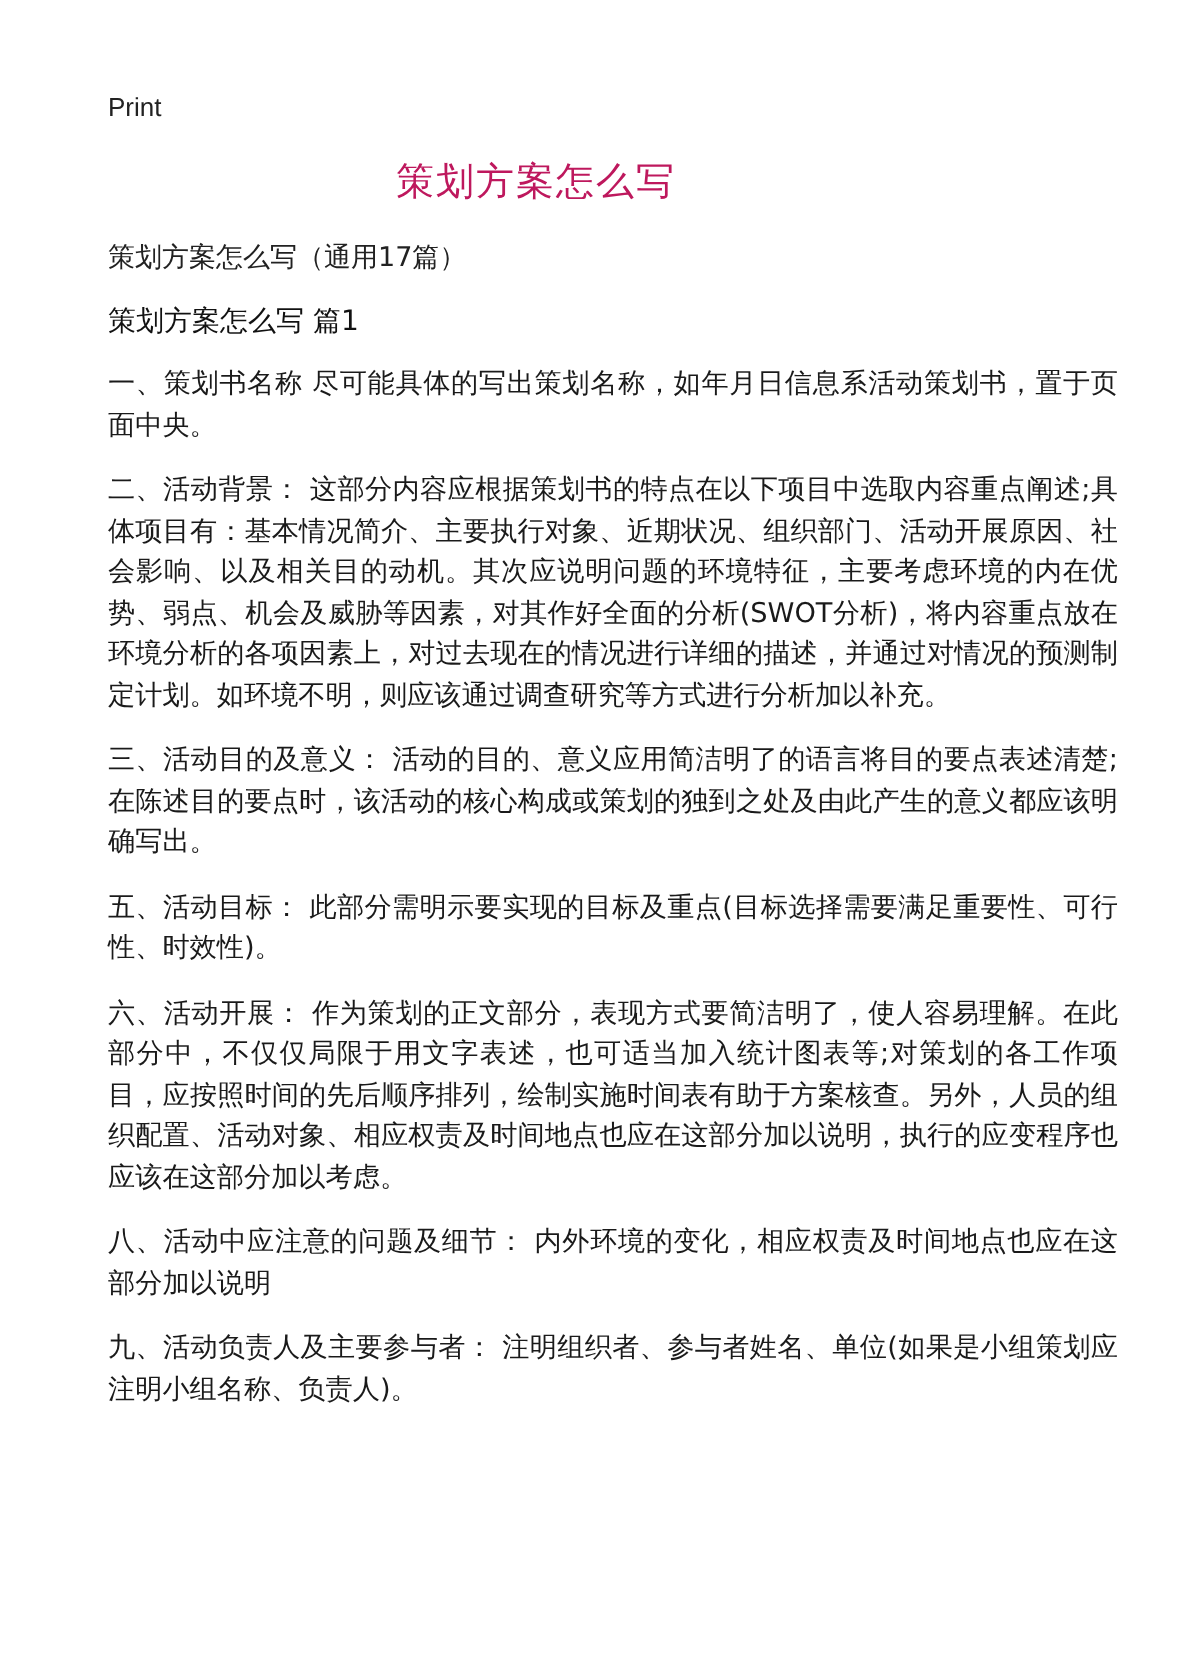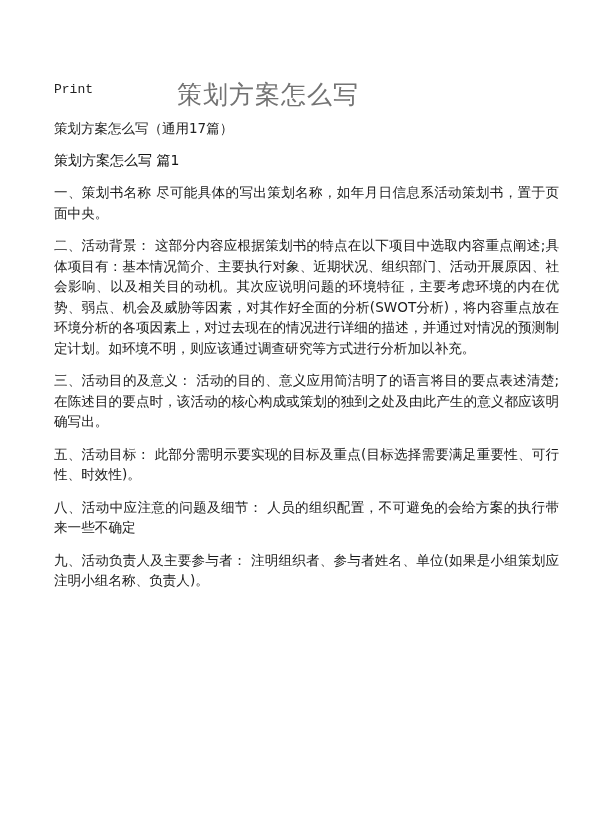--- a/index.html
+++ b/index.html
@@ -2,25 +2,25 @@
 <html><head>
   <meta charset="utf-8">
   <style>
     html, body { margin: 0; padding: 0; background: #ffffff; }
     body {
       width: 600px; height: 828px; overflow: hidden; position: relative;
       font-family: "DejaVu Sans", sans-serif; color: #1a1a1a;
     }
     .print-label {
       position: absolute; left: 54px; top: 46px;
-      font-family: Liberation Mono, monospace; font-size: 13px; color: #222; margin-top: 36px;
+      font-family: Liberation Sans, sans-serif; font-size: 13px; color: #222;
     }
     .doc-title {
       position: absolute; left: 0; top: 78px; width: 536px; text-align: center;
-      font-size: 25px; color: #737373; letter-spacing: 1px;
+      font-size: 19px; color: #be185d; letter-spacing: 1px;
     }
     .subtitle {
       position: absolute; left: 54px; top: 120px;
       font-size: 13.5px; color: #222;
     }
     .section-heading {
       position: absolute; left: 54px; top: 152px;
       font-size: 14px; font-weight: normal; color: #111;
     }
     .body-text {
@@ -41,15 +41,16 @@
 
 <div class="subtitle">策划方案怎么写（通用17篇）</div>
 
 <div class="section-heading">策划方案怎么写 篇1</div>
 
 <div class="body-text">
   <p class="para">一、策划书名称 尽可能具体的写出策划名称，如年月日信息系活动策划书，置于页面中央。</p>
   <p class="para">二、活动背景： 这部分内容应根据策划书的特点在以下项目中选取内容重点阐述;具体项目有：基本情况简介、主要执行对象、近期状况、组织部门、活动开展原因、社会影响、以及相关目的动机。其次应说明问题的环境特征，主要考虑环境的内在优势、弱点、机会及威胁等因素，对其作好全面的分析(SWOT分析)，将内容重点放在环境分析的各项因素上，对过去现在的情况进行详细的描述，并通过对情况的预测制定计划。如环境不明，则应该通过调查研究等方式进行分析加以补充。</p>
   <p class="para">三、活动目的及意义： 活动的目的、意义应用简洁明了的语言将目的要点表述清楚;在陈述目的要点时，该活动的核心构成或策划的独到之处及由此产生的意义都应该明确写出。</p>
   <p class="para">五、活动目标： 此部分需明示要实现的目标及重点(目标选择需要满足重要性、可行性、时效性)。</p>
-  <p class="para">八、活动中应注意的问题及细节： 人员的组织配置，不可避免的会给方案的执行带来一些不确定</p>
+  <p class="para">六、活动开展： 作为策划的正文部分，表现方式要简洁明了，使人容易理解。在此部分中，不仅仅局限于用文字表述，也可适当加入统计图表等;对策划的各工作项目，应按照时间的先后顺序排列，绘制实施时间表有助于方案核查。另外，人员的组织配置、活动对象、相应权责及时间地点也应在这部分加以说明，执行的应变程序也应该在这部分加以考虑。</p>
+  <p class="para">八、活动中应注意的问题及细节： 内外环境的变化，相应权责及时间地点也应在这部分加以说明</p>
   <p class="para">九、活动负责人及主要参与者： 注明组织者、参与者姓名、单位(如果是小组策划应注明小组名称、负责人)。</p>
 </div>
 
 </body></html>

